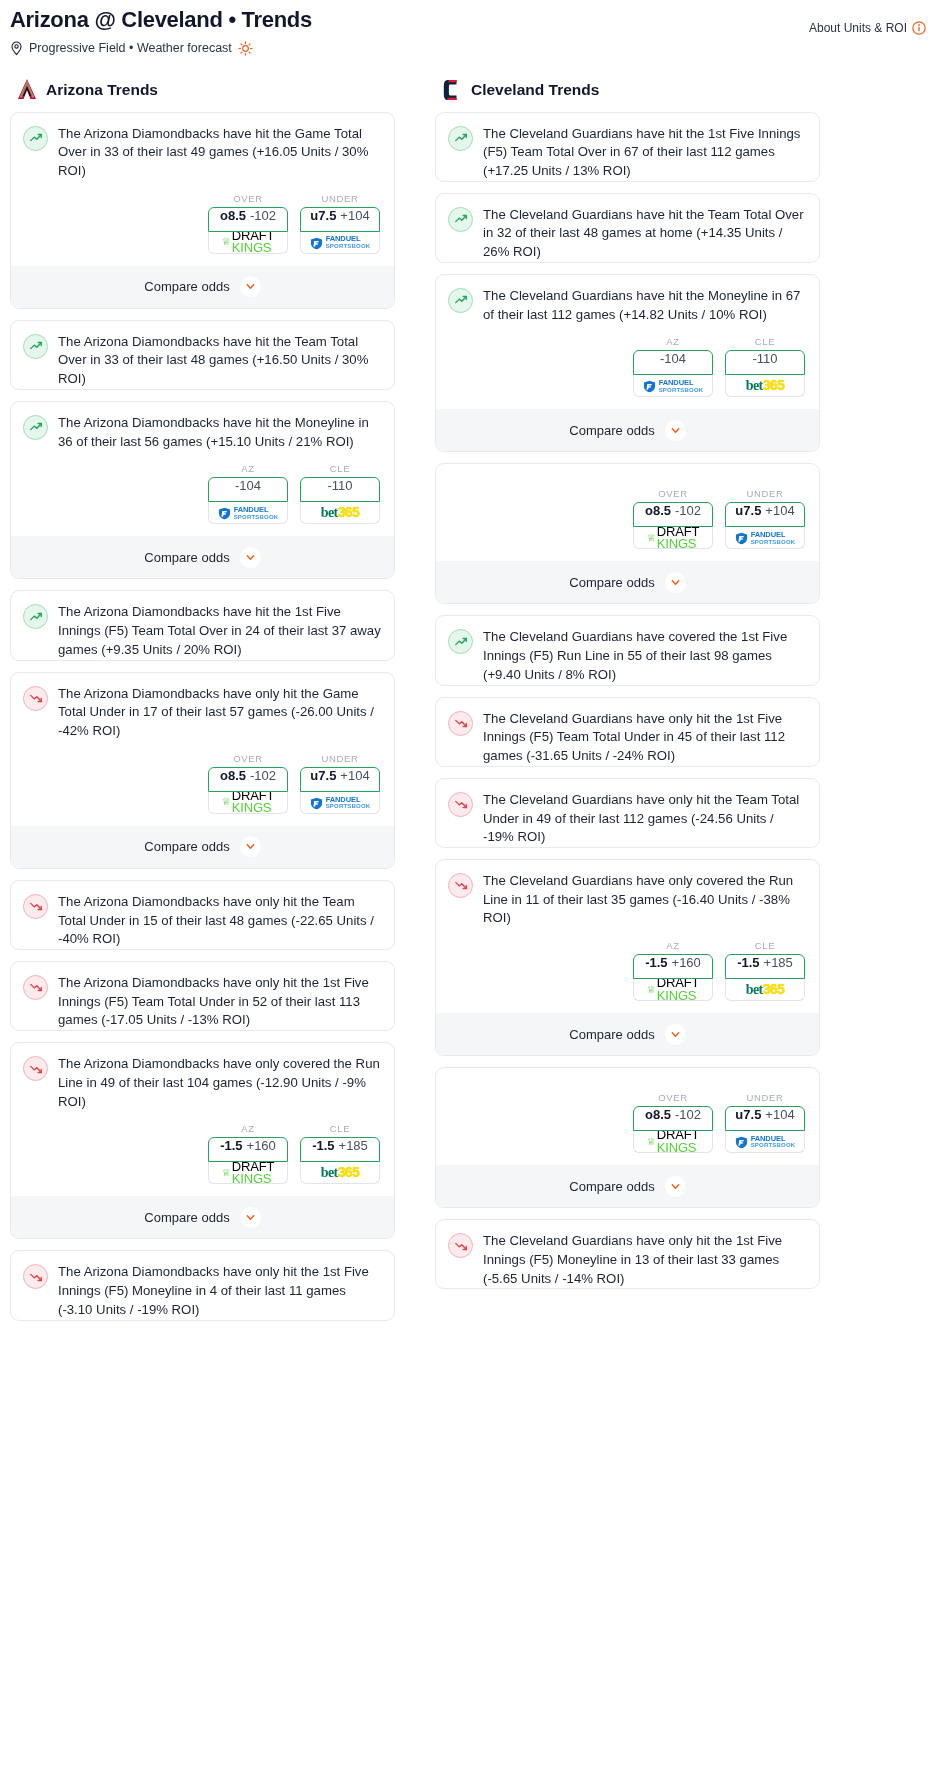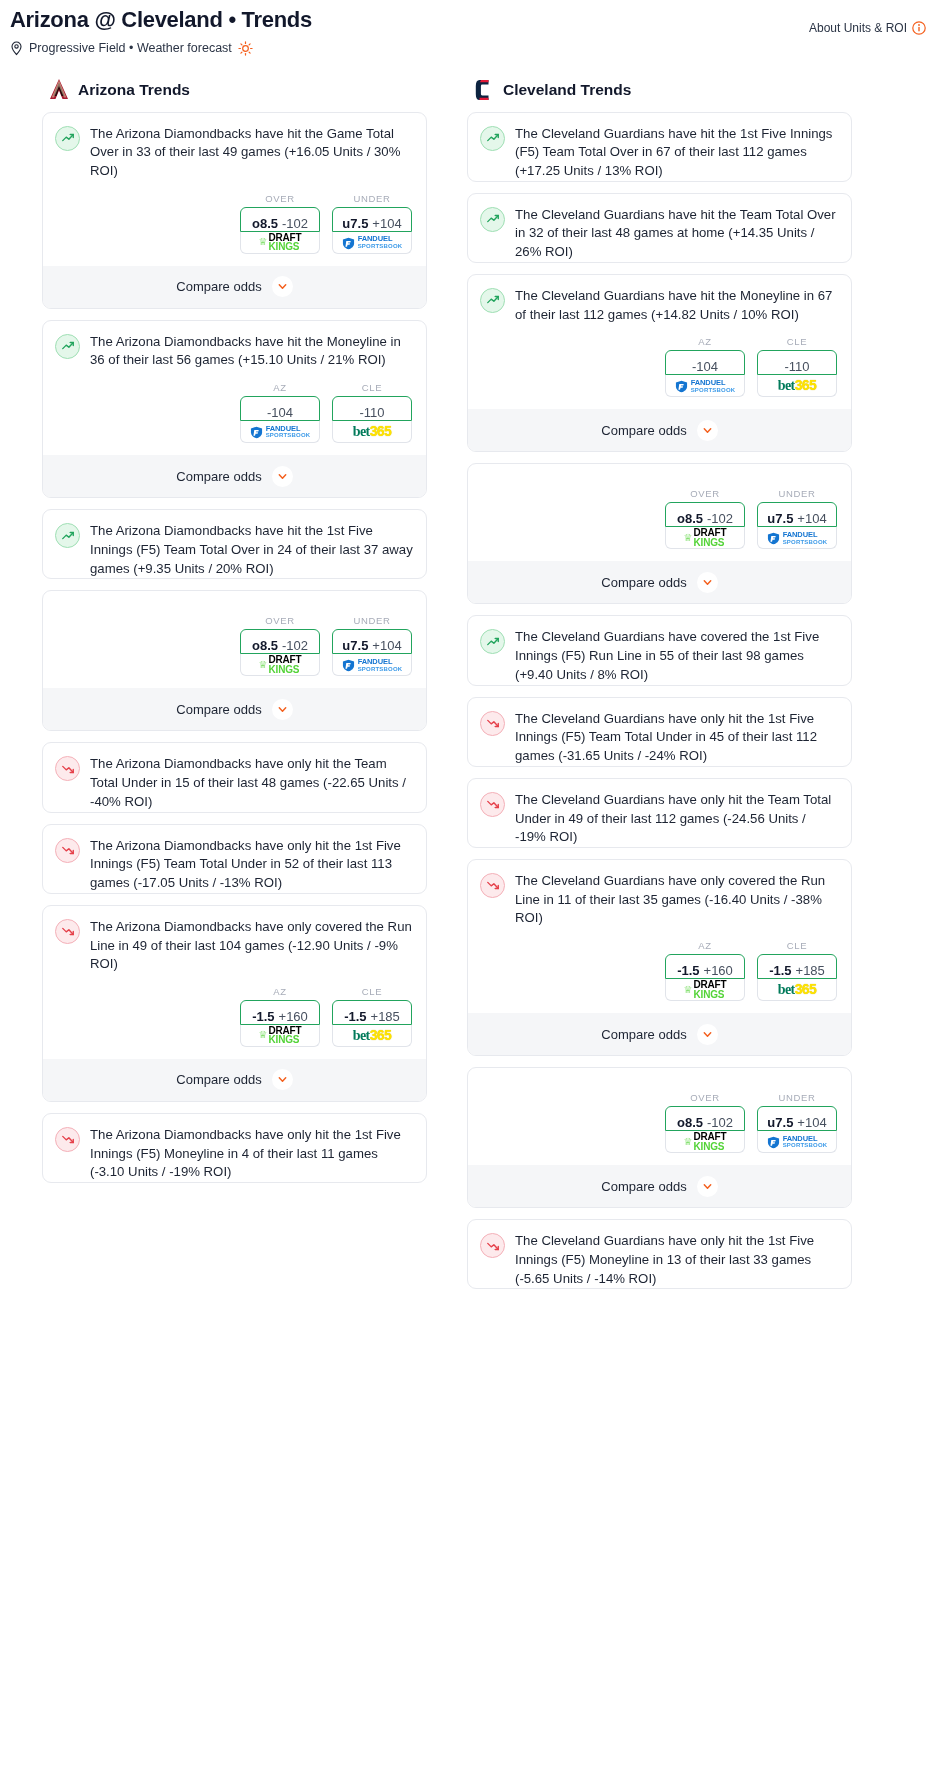--- a/index.html
+++ b/index.html
@@ -44,21 +44,20 @@
   }
   .info-icon { width: 14px; height: 14px; flex: none; }
 
   
   .columns {
     display: flex;
     gap: 32px;
     padding: 0 6px;
     margin-top: 22px;
     align-items: flex-start;
-    margin-left: 32px;
   }
   .column { width: 393px; flex: none; }
 
   .col-header {
     display: flex;
     align-items: center;
     gap: 8px;
     padding: 0 6px 10px 10px;
   }
   .team-logo { width: 22px; height: 24px; flex: none; }
@@ -107,21 +106,21 @@
     letter-spacing: 0.6px;
     color: #a7acb8;
     margin-bottom: 3px;
     text-transform: uppercase;
   }
   .odds-price {
     border: 1px solid #22a45d;
     border-radius: 6px 6px 0 0;
     height: 25px;
     display: flex;
-    align-items: flex-end;
+    align-items: flex-start;
     justify-content: center;
     gap: 4px;
     background: #fff;
     font-size: 13px;
   }
   .odds-price .line { font-weight: bold; color: #12182b; }
   .odds-price .juice { color: #47505f; }
   .book-box {
     border: 1px solid #e1e4ea;
     border-top: none;
@@ -130,21 +129,21 @@
     display: flex;
     align-items: center;
     justify-content: center;
     background: #fff;
     overflow: hidden;
   }
 
   
   .logo-dk { display: flex; align-items: center; gap: 1px; }
   .logo-dk .crown { color: #53d337; font-size: 10px; line-height: 1; }
-  .logo-dk .dk-txt { font-size: 10px; font-weight: bold; line-height: 0.95; color: #000; letter-spacing: -0.2px; }
+  .logo-dk .dk-txt { font-size: 13px; font-weight: normal; line-height: 0.95; color: #000; letter-spacing: -0.2px; }
   .logo-dk .dk-txt span { display: block; }
   .logo-dk .dk-k { color: #53d337; }
 
   .logo-fd { display: flex; align-items: center; gap: 3px; }
   .fd-shield { width: 13px; height: 13px; flex: none; }
   .logo-fd .fd-txt { font-size: 7.5px; font-weight: bold; line-height: 1; color: #1475d1; letter-spacing: -0.1px; }
   .logo-fd .fd-txt span { display: block; }
   .logo-fd .fd-sub { color: #3c9ae8; font-size: 6px; letter-spacing: 0.2px; }
 
   .logo-b365 { font-size: 14px; font-weight: bold; letter-spacing: -0.6px; line-height: 1; }
@@ -271,20 +270,31 @@
         </div>
         <div class="compare-bar">
           <span class="compare-label">Compare odds</span>
           <span class="chev-circle">
             <svg viewBox="0 0 12 12">
               <polyline points="2.5,4.2 6,8 9.5,4.2" fill="none" stroke="#f4601e" stroke-width="1.6" stroke-linecap="round" stroke-linejoin="round"></polyline>
             </svg>
           </span>
         </div>
       </div>
+      <div class="card no-odds">
+        <div class="trend-row">
+          <span class="trend-badge up">
+            <svg viewBox="0 0 16 16">
+              <polyline points="2,11 6,7 9,9.5 14,4" fill="none" stroke="#22a45d" stroke-width="1.6" stroke-linecap="round" stroke-linejoin="round"></polyline>
+              <polyline points="10.5,4 14,4 14,7.5" fill="none" stroke="#22a45d" stroke-width="1.6" stroke-linecap="round" stroke-linejoin="round"></polyline>
+            </svg>
+          </span>
+          <span class="trend-text">The Arizona Diamondbacks have hit the Team Total Over in 33 of their last 48 games (+16.50 Units / 30% ROI)</span>
+        </div>
+      </div>
       <div class="card">
         <div class="trend-row">
           <span class="trend-badge up">
             <svg viewBox="0 0 16 16">
               <polyline points="2,11 6,7 9,9.5 14,4" fill="none" stroke="#22a45d" stroke-width="1.6" stroke-linecap="round" stroke-linejoin="round"></polyline>
               <polyline points="10.5,4 14,4 14,7.5" fill="none" stroke="#22a45d" stroke-width="1.6" stroke-linecap="round" stroke-linejoin="round"></polyline>
             </svg>
           </span>
           <span class="trend-text">The Arizona Diamondbacks have hit the Moneyline in 36 of their last 56 games (+15.10 Units / 21% ROI)</span>
         </div>
@@ -331,20 +341,29 @@
           <span class="trend-badge up">
             <svg viewBox="0 0 16 16">
               <polyline points="2,11 6,7 9,9.5 14,4" fill="none" stroke="#22a45d" stroke-width="1.6" stroke-linecap="round" stroke-linejoin="round"></polyline>
               <polyline points="10.5,4 14,4 14,7.5" fill="none" stroke="#22a45d" stroke-width="1.6" stroke-linecap="round" stroke-linejoin="round"></polyline>
             </svg>
           </span>
           <span class="trend-text">The Arizona Diamondbacks have hit the 1st Five Innings (F5) Team Total Over in 24 of their last 37 away games (+9.35 Units / 20% ROI)</span>
         </div>
       </div>
       <div class="card">
+        <div class="trend-row">
+          <span class="trend-badge down">
+            <svg viewBox="0 0 16 16">
+              <polyline points="2,5 6,9 9,6.5 14,12" fill="none" stroke="#e5404a" stroke-width="1.6" stroke-linecap="round" stroke-linejoin="round"></polyline>
+              <polyline points="10.5,12 14,12 14,8.5" fill="none" stroke="#e5404a" stroke-width="1.6" stroke-linecap="round" stroke-linejoin="round"></polyline>
+            </svg>
+          </span>
+          <span class="trend-text">The Arizona Diamondbacks have only hit the Game Total Under in 17 of their last 57 games (-26.00 Units / -42% ROI)</span>
+        </div>
         <div class="odds-area">
           <div class="odds-cell">
             <div class="odds-label">OVER</div>
             <div class="odds-price">
               <span class="line">o8.5</span>
               <span class="juice">-102</span>
             </div>
             <div class="book-box">
               <span class="logo-dk">
                 <span class="crown">♕</span>

